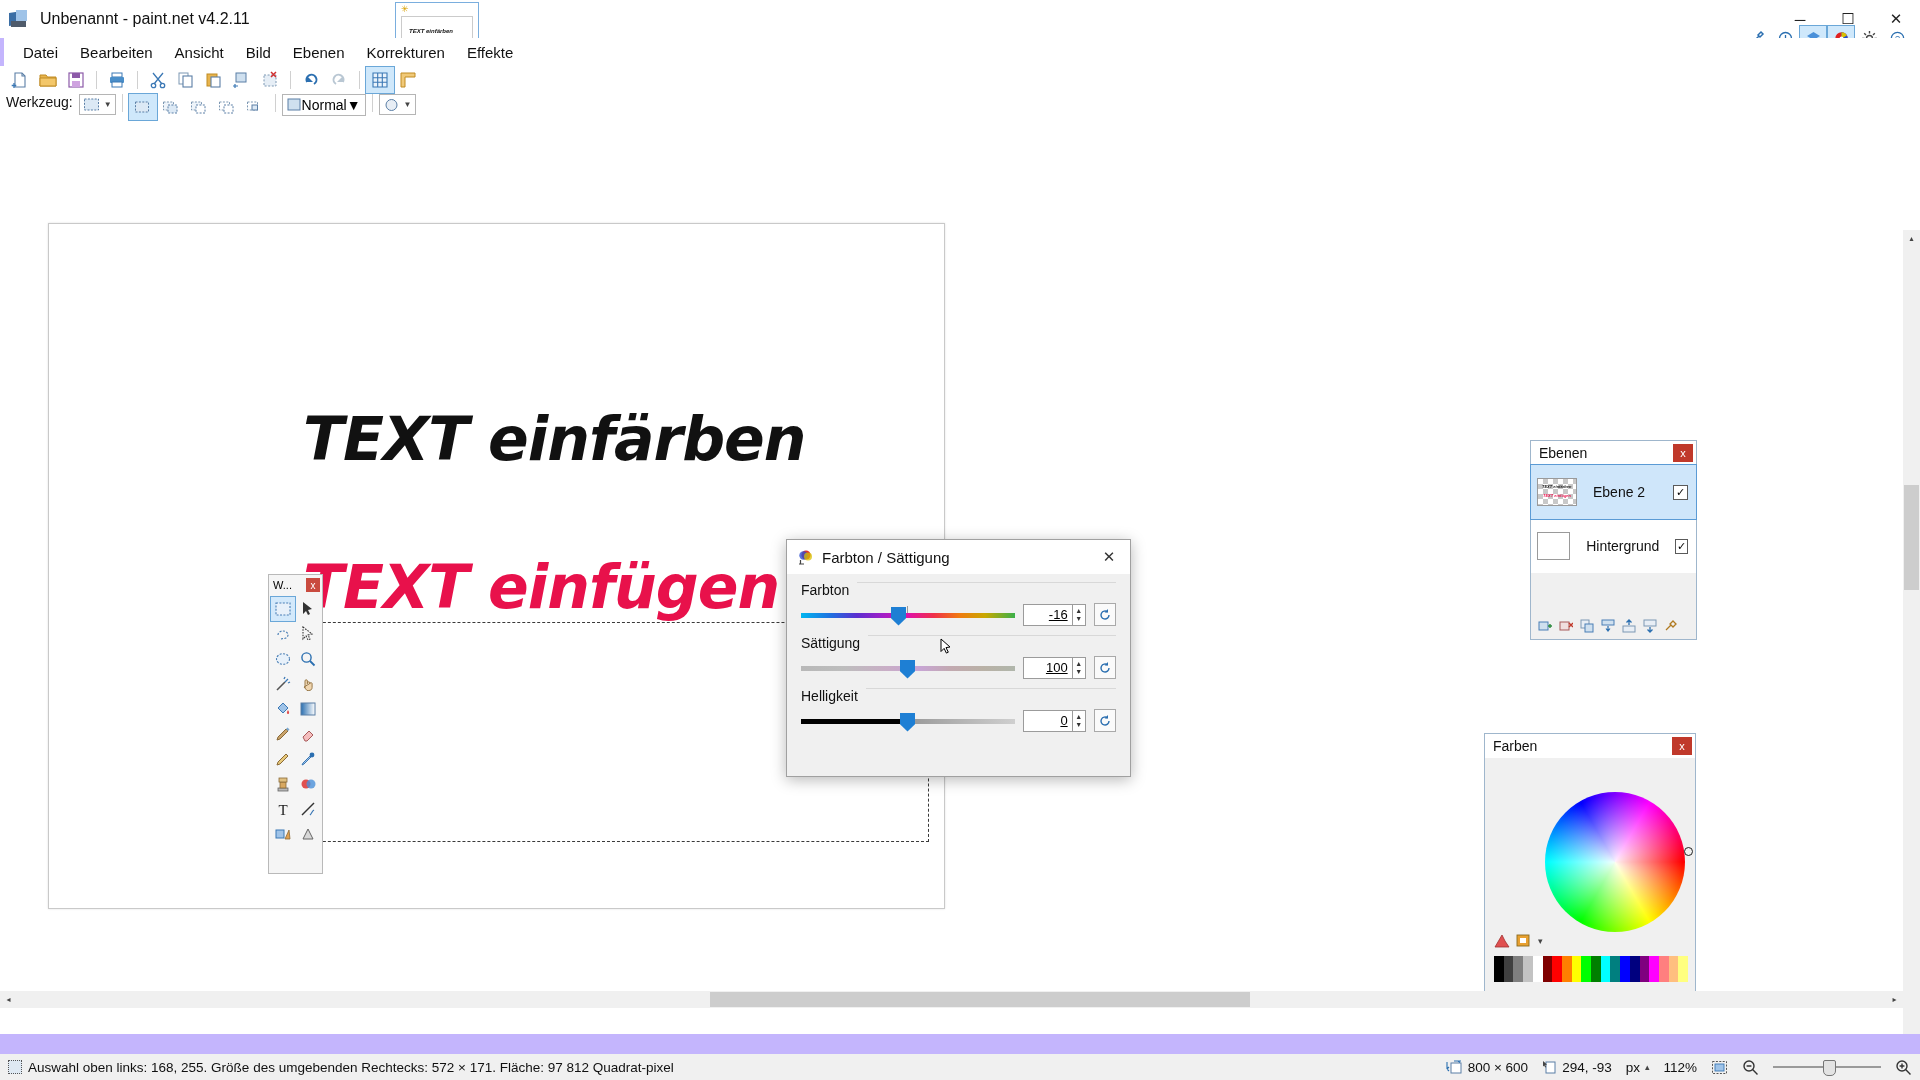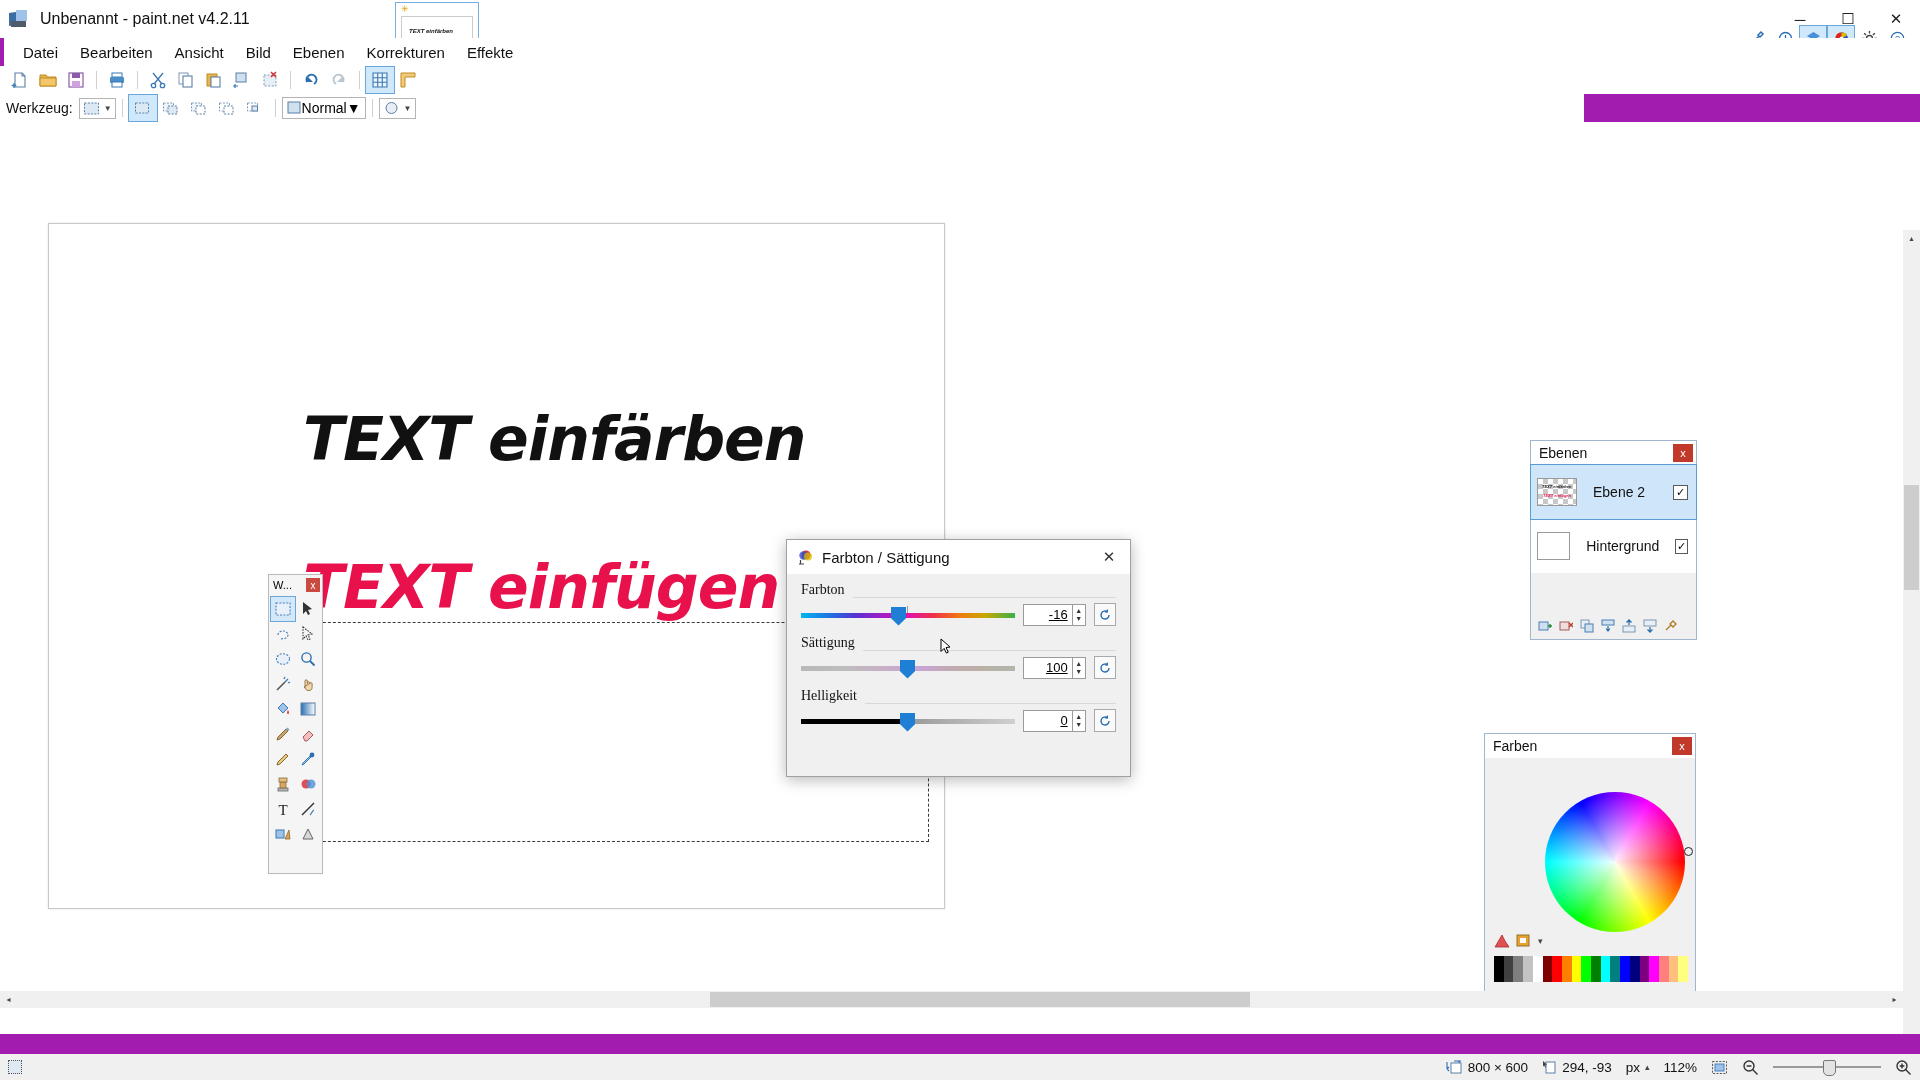--- a/index.html
+++ b/index.html
@@ -4,21 +4,21 @@
 <style>
   * { box-sizing: border-box; margin: 0; padding: 0; }
   html, body {
     width: 1920px; height: 1080px;
     font-family: "Liberation Sans", sans-serif;
     font-size: 15px;
     background: #ffffff;
     overflow: hidden;
     color: #000;
   }
-  #app { position: relative; width: 1920px; height: 1080px; background: #a21caf; }
+  #app { position: relative; width: 1920px; height: 1080px; background: #c4b5fd; }
 
   
   .titlebar {
     position: absolute; top: 0; left: 0; width: 1920px; height: 38px;
     background: #ffffff; display: flex; align-items: center;
   }
   .tb-icon { width: 22px; height: 22px; margin-left: 8px; position: relative; }
   .tb-icon .sh1 { position:absolute; left:1px; top:4px; width:13px; height:13px; background:#3b6ea5; transform: skewY(-8deg);}
   .tb-icon .sh2 { position:absolute; left:8px; top:2px; width:11px; height:11px; background:#9fc3e8; }
   .tb-icon .sh3 { position:absolute; left:3px; top:13px; width:15px; height:6px; background:#4f5b6b; }
@@ -37,22 +37,22 @@
   .toolbar1 {
     position: absolute; top: 66px; left: 0; width: 1920px; height: 28px;
     display: flex; align-items: center; padding-left: 6px; background: #ffffff;
   }
   .tbtn { width: 28px; height: 26px; display:flex; align-items:center; justify-content:center; position:relative; }
   .tbtn.active { background:#cfe8fb; outline:1px solid #6aa7d8; }
   .tsep { width: 1px; height: 18px; background: #d0d0d0; margin: 0 6px; }
 
   
   .toolbar2 {
-    position: absolute; top: 94px; left: 0; width: 1584px; height: 28px;
-    display: flex; align-items: center; padding-left: 6px; background: #ffffff;
+    position: absolute; top: 94px; left: 0; width: 1920px; height: 28px;
+    display: flex; align-items: flex-start; padding-left: 6px; background: #ffffff;
     font-size: 14px;
   }
   .t2label { margin-right: 6px; color: #111; font-size: 14px;}
   .combo-sm {
     height: 21px; display:flex; align-items:center; gap:4px;
     border: 1px solid #b5b5b5; background:#fff; padding: 0 3px;
   }
   .combo-sm .arrow { font-size: 8px; color:#444; }
   .blendcombo {
     height: 22px; min-width: 78px; border:1px solid #b5b5b5; background:#fff;
@@ -120,21 +120,21 @@
   .dialog {
     position:absolute; left: 786px; top: 417px; width: 345px; height: 238px;
     background: #f0f0f0; border: 1px solid #a0a0a0; box-shadow: 0 3px 14px rgba(0,0,0,.28);
   }
   .dlg-title { height: 34px; background:#ffffff; display:flex; align-items:center; padding-left:10px; }
   .dlg-title .dicon { width:17px; height:17px; margin-right:8px; position:relative; }
   .dlg-title .dtxt { font-size: 15px; color:#111; }
   .dlg-close { position:absolute; right:0; top:0; width: 42px; height: 34px; display:flex; align-items:center; justify-content:center; font-size:15px; color:#333;}
   .dlg-body { padding: 8px 14px 0 14px; }
   .grp { margin-bottom: 9px; }
-  .grp-head { display:flex; align-items:flex-end; gap:8px; margin-bottom:5px;font-family:Liberation Serif, serif; }
+  .grp-head { display:flex; align-items:flex-start; gap:8px; margin-bottom:5px; }
   .grp-head .lbl { font-size: 14px; color:#111; }
   .grp-head .rule { flex:1; height:1px; background:#d8d8d8; }
   .grp-row { display:flex; align-items:center; }
   .slider { position:relative; width: 214px; height: 20px; }
   .track { position:absolute; left:0; top: 8px; width: 214px; height: 5px; }
   .track.hue { background: linear-gradient(to right,#00b6f0 0%,#1f6fe0 14%,#5b2fd0 26%,#a01fc8 38%,#e011a8 50%,#f0304a 62%,#f07a10 74%,#c9a800 86%,#3ab04a 100%); }
   .track.sat { background: linear-gradient(to right,#b8b8b8 0%,#bdbdbd 20%,#c9aec6 40%,#c8a5d6 55%,#c2a9b0 70%,#b9b1a6 85%,#b0b6ab 100%); }
   .track.light { background: linear-gradient(to right,#000 0%,#000 52%,#9b9b9b 52%,#cfcfcf 100%); }
   .thumbmark {
     position:absolute; top: 2px; width: 15px; height: 19px; background:#1e7fd4;
@@ -791,20 +791,21 @@
     </div>
     <div class="hscroll">
       <div class="lf">◂</div>
       <div class="thumb2"></div>
       <div class="rt">▸</div>
     </div>
   </div>
 
   <div class="statusbar">
     <span class="sb-selicon"></span>
+    <span>Auswahl oben links: 168, 255. Größe des umgebenden Rechtecks: 572 × 171. Fläche: 97 812 Quadrat-pixel</span>
     <div class="sb-right">
       <span class="sb-grp">
         <svg width="17" height="15" viewBox="0 0 17 15">
             <rect x="5" y="3" width="10" height="10" fill="#fff" stroke="#5b7fa6" stroke-width="1"></rect>
             <path d="M1 2v7M1 9l2-2M1 9l2 2M8 1h7M12 1l2 1.6" stroke="#2b6fb0" stroke-width="1.1" fill="none"></path>
           </svg>
         <span>800 × 600</span>
       </span>
       <span class="sb-grp">
         <svg width="15" height="15" viewBox="0 0 15 15">

